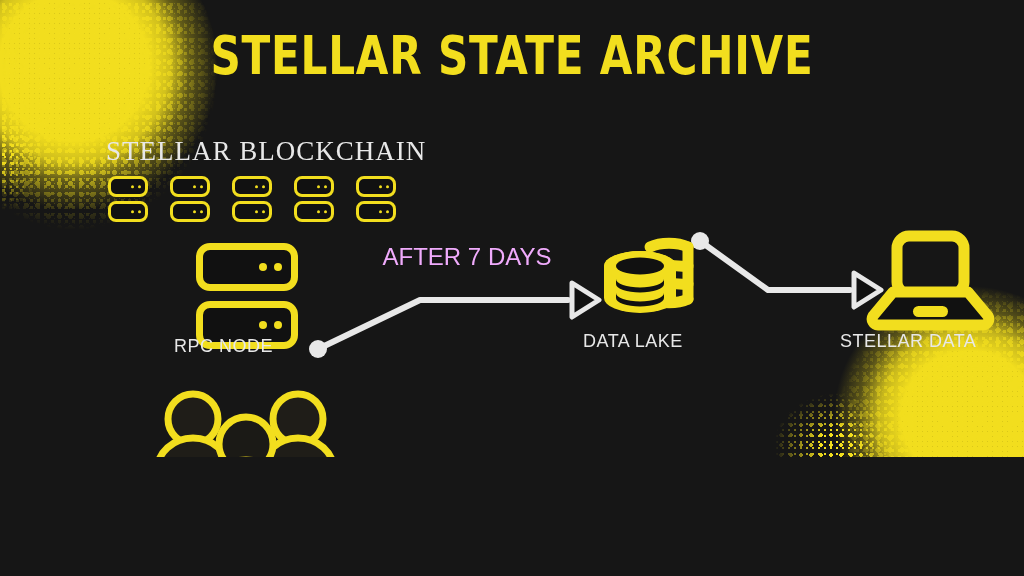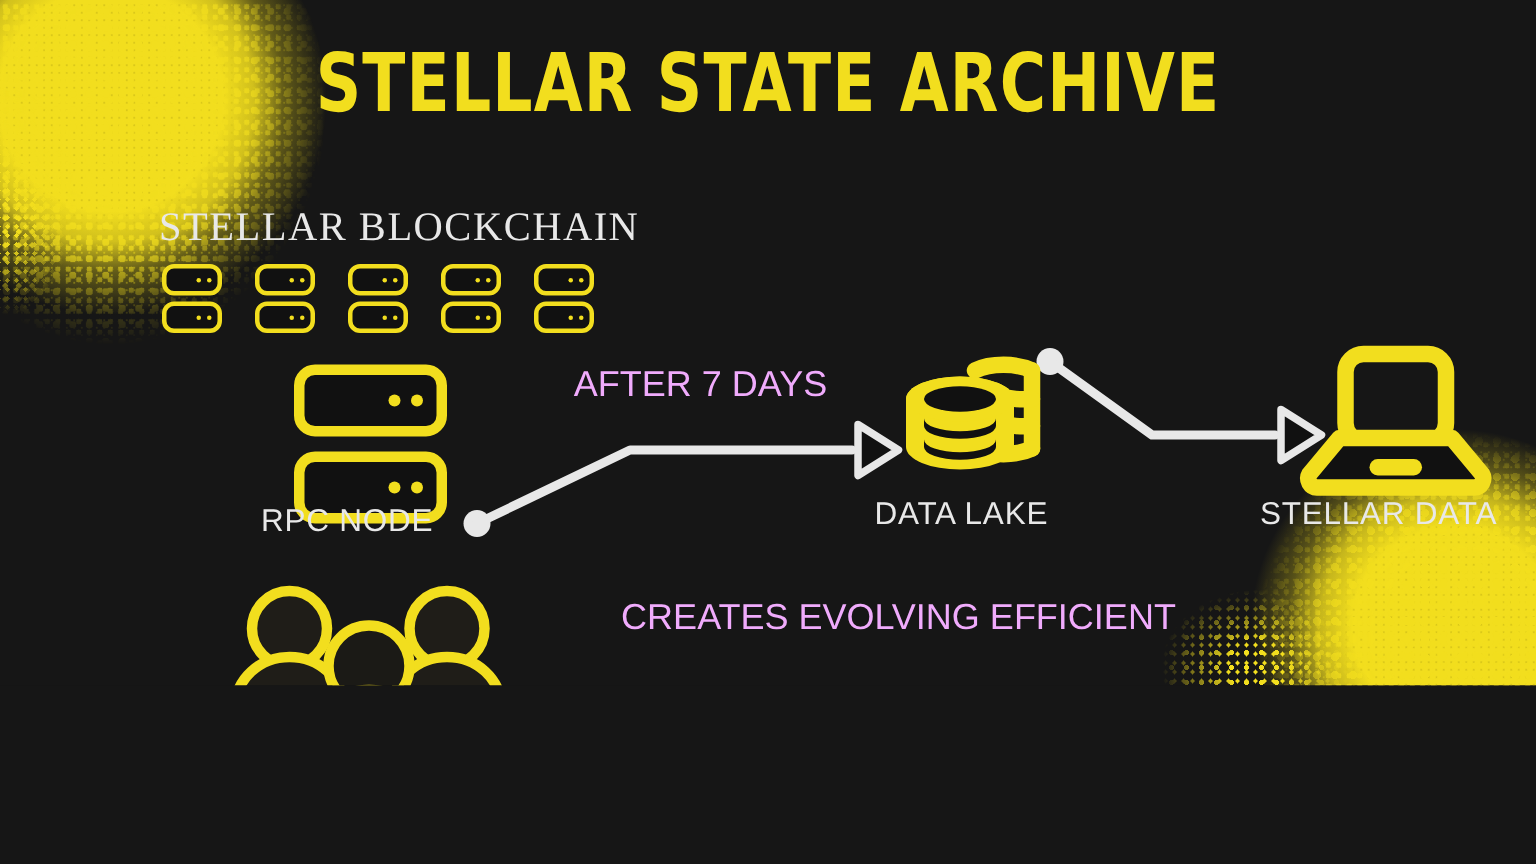--- a/index.html
+++ b/index.html
@@ -109,21 +109,21 @@
     letter-spacing: 1px;
     transform: scaleX(0.78);
     transform-origin: center top;
     white-space: nowrap;
   }
 
   
   .label {
     position: absolute;
     color: #E8E8E8;
-    font-size: 21px;
+    font-size: 18px;
     letter-spacing: 0.5px;
     white-space: nowrap;
   }
   .section-label {
     position: absolute;
     color: #E8E8E8;
     font-size: 27px;
     letter-spacing: 1px;
     white-space: nowrap;
     font-family: Liberation Serif, serif;
@@ -262,21 +262,20 @@
     <div>AFTER 7 DAYS</div>
   </div>
 
   <div class="label" style="left:583px; top:331px;">DATA LAKE</div>
 
   <div class="label" style="left:840px; top:331px;">STELLAR DATA</div>
 
   <div class="label" style="left:208px; top:512px;">USERS</div>
 
   <div class="caption" style="left:378px; top:396px; width:442px;">
-    <div>CREATES EVOLVING EFFICIENT</div>
   </div>
 
   <svg class="overlay" viewBox="0 0 1024 576">
 
     <g>
       <circle cx="318" cy="349" r="9" fill="#E8E8E8"></circle>
       <path d="M318 349 L 420 300 L 568 300" stroke="#E8E8E8" stroke-width="6" fill="none" stroke-linejoin="round" stroke-linecap="round"></path>
       <path d="M572 283 L 599 300 L 572 317 Z" fill="#111" stroke="#E8E8E8" stroke-width="5" stroke-linejoin="round"></path>
     </g>
 

